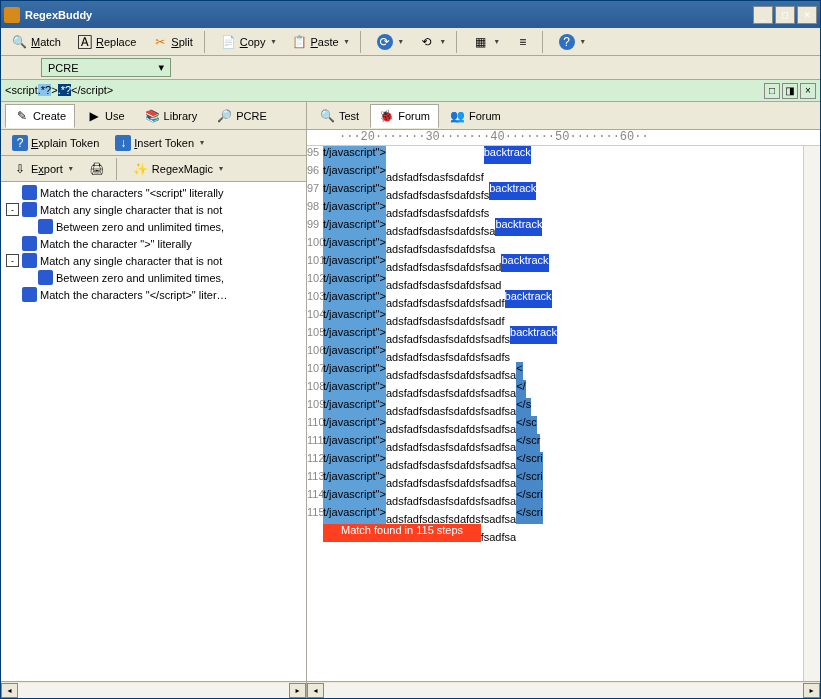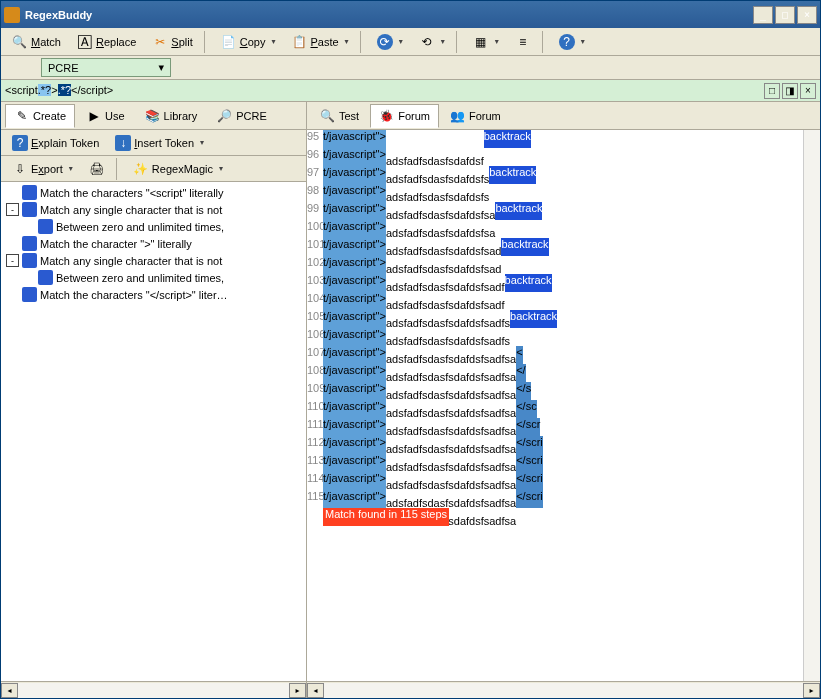--- a/index.html
+++ b/index.html
@@ -53,21 +53,21 @@
 
 .ruler { height:16px; background:#fff; border-bottom:1px solid #ccc; font-family:"Courier New",monospace; font-size:12px; color:#888; padding-left:32px; overflow:hidden; white-space:nowrap; }
 
 .debugarea { flex:1; background:#fff; overflow:auto; font-family:"Courier New",monospace; font-size:13px; position:relative; }
 .drow { display:flex; height:18px; white-space:nowrap; }
 .drow .ln { width:16px; text-align:right; color:#888; padding-right:4px; background:#fff; }
 .drow .seg-blue { background:#5ea0d8; }
 .drow .seg-yel  { background:#ef4444;margin-top:25px; }
 .drow .bt { background:#1d4ed8; color:#fff; }
 .drow .seg-d2 { background:#4888c8; }
-.statusrow { background:#ff4020; color:#fff; padding:0 2px; display:inline-block; }
+.statusrow { background:#ff4020; color:#fff; padding:0 18px; display:inline-block; }
 
 .hscroll { height:17px; background:#ece9d8; border-top:1px solid #aca899; display:flex; align-items:center; }
 .hscroll .sbtn { width:17px; height:15px; background:#ece9d8; border:1px solid #888; font-size:8px; display:flex;align-items:center;justify-content:center; }
 .hscroll .track { flex:1; height:15px; background:#f4f3ee; }
 
 .vsb { width:17px; background:#f4f3ee; border-left:1px solid #ccc; }
 </style>
 </head>
 <body>
 
@@ -242,20 +242,21 @@
         </div>
       <div class="tab active">
           <span class="icon">🐞</span>
           <span>Forum</span>
         </div>
       <div class="tab">
           <span class="icon">👥</span>
           <span>Forum</span>
         </div>
     </div>
+    <div class="ruler">···20·······30·······40·······50·······60··</div>
     <div style="display:flex; flex:1; overflow:hidden;">
       <div class="debugarea" id="debug">
           <div class="drow">
             <span class="ln">95</span>
             <span class="seg-blue">t/javascript"&gt;</span>
             <span class="seg-yel">adsfadfsdasfsdafdsf</span>
             <span class="bt">backtrack</span>
           </div>
           <div class="drow">
             <span class="ln">96</span>

